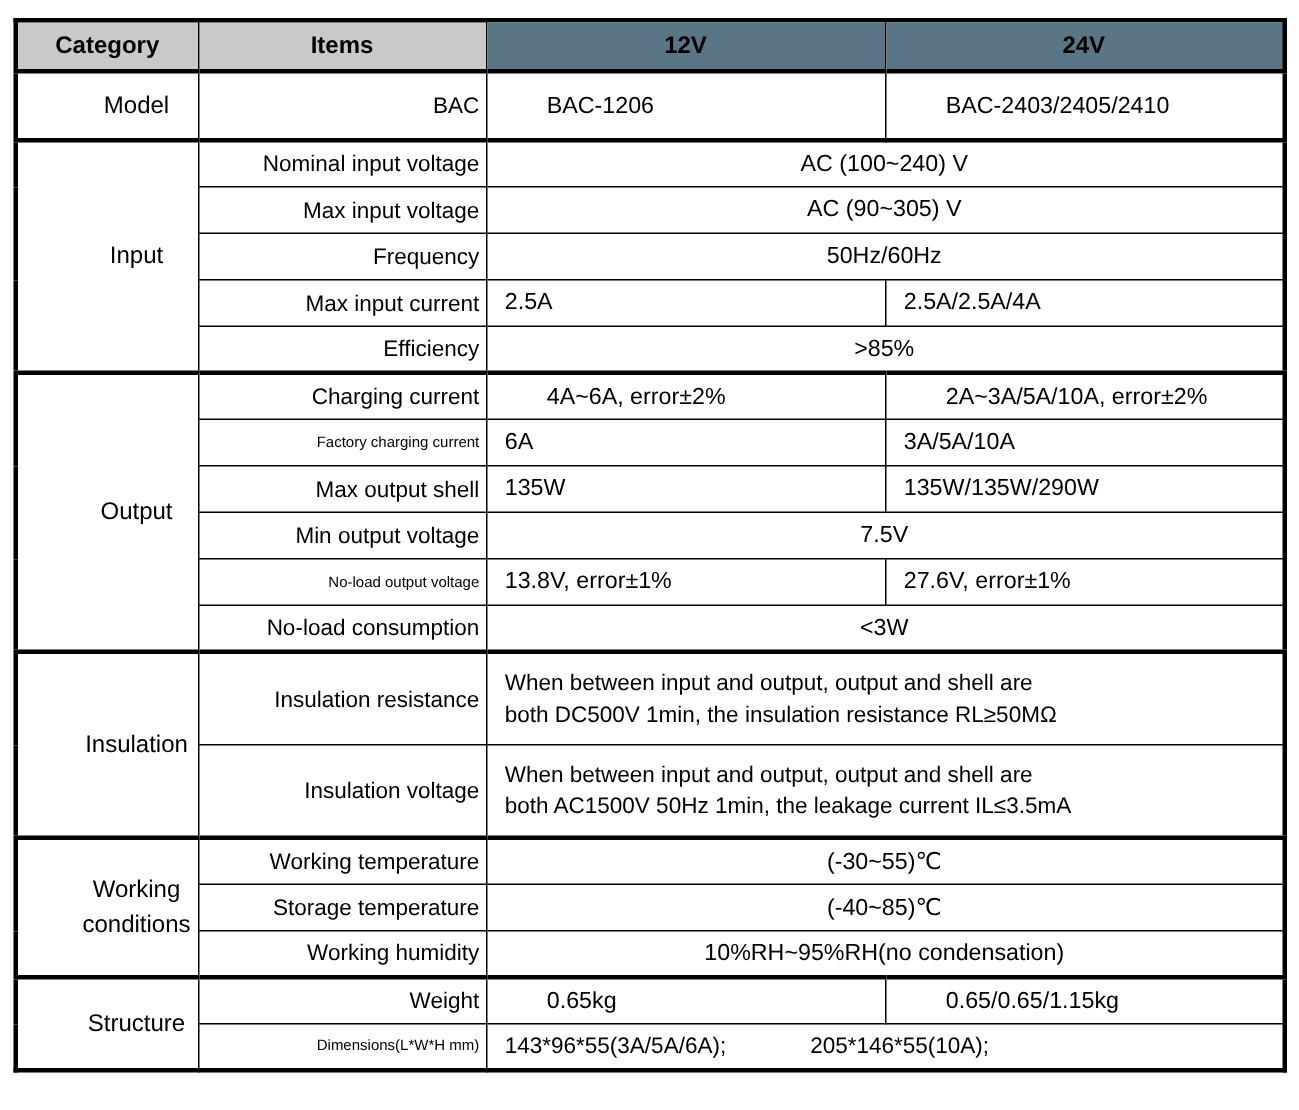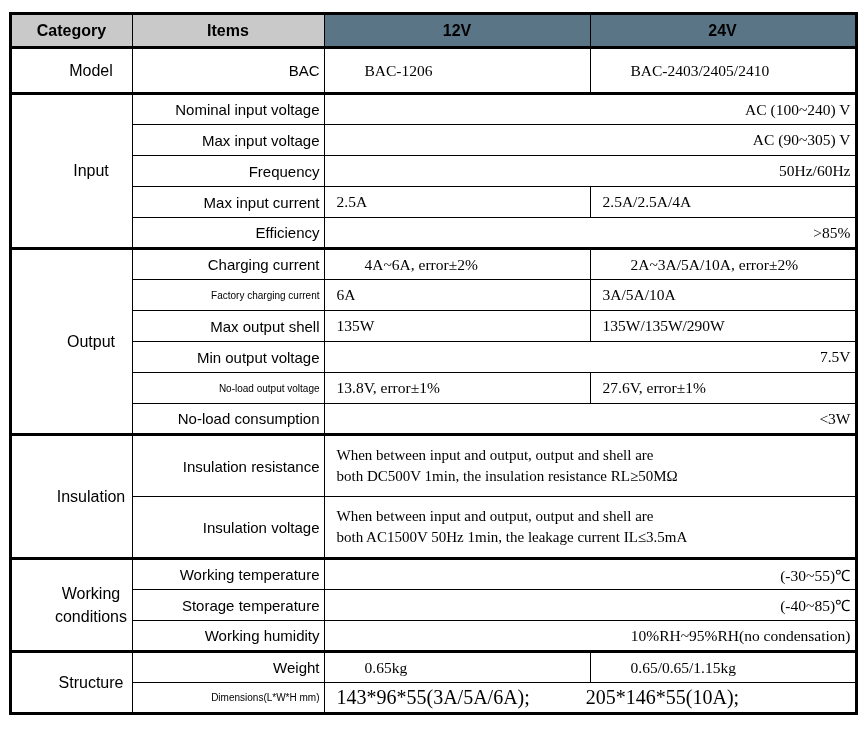--- a/index.html
+++ b/index.html
@@ -43,34 +43,33 @@
     font-size:15px;
     text-align:right;
     padding:2px 4px 2px 9px;
     white-space:nowrap;
   }
   td.item.sm{font-size:10px;}
   td.val{
     font-size:15.5px;
     text-align:left;
     padding:2px 4px 2px 12px;
-    font-family:Liberation Serif, serif;
   }
-  td.val.center{text-align:right;padding:2px 4px;}
+  td.val.center{text-align:center;padding:2px 4px;}
   td.val.prewrap{
     white-space:pre-line;
     font-size:15px;
     line-height:1.4;
     padding:4px 4px 4px 12px;
   }
   tr.rh{height:34px;}
   tr.rm{height:46px;}
   tr.r{height:31px;}
   tr.ri{height:62px;}
-  .dim-wrap{display:flex;gap:56px;align-items:center;font-size:20px;}
+  .dim-wrap{display:flex;gap:56px;align-items:center;font-size:15px;}
 </style>
 </head>
 <body>
 
 <table class="spec">
   <colgroup>
     <col style="width:122px">
     <col style="width:192px">
     <col style="width:266px">
     <col style="width:266px">

